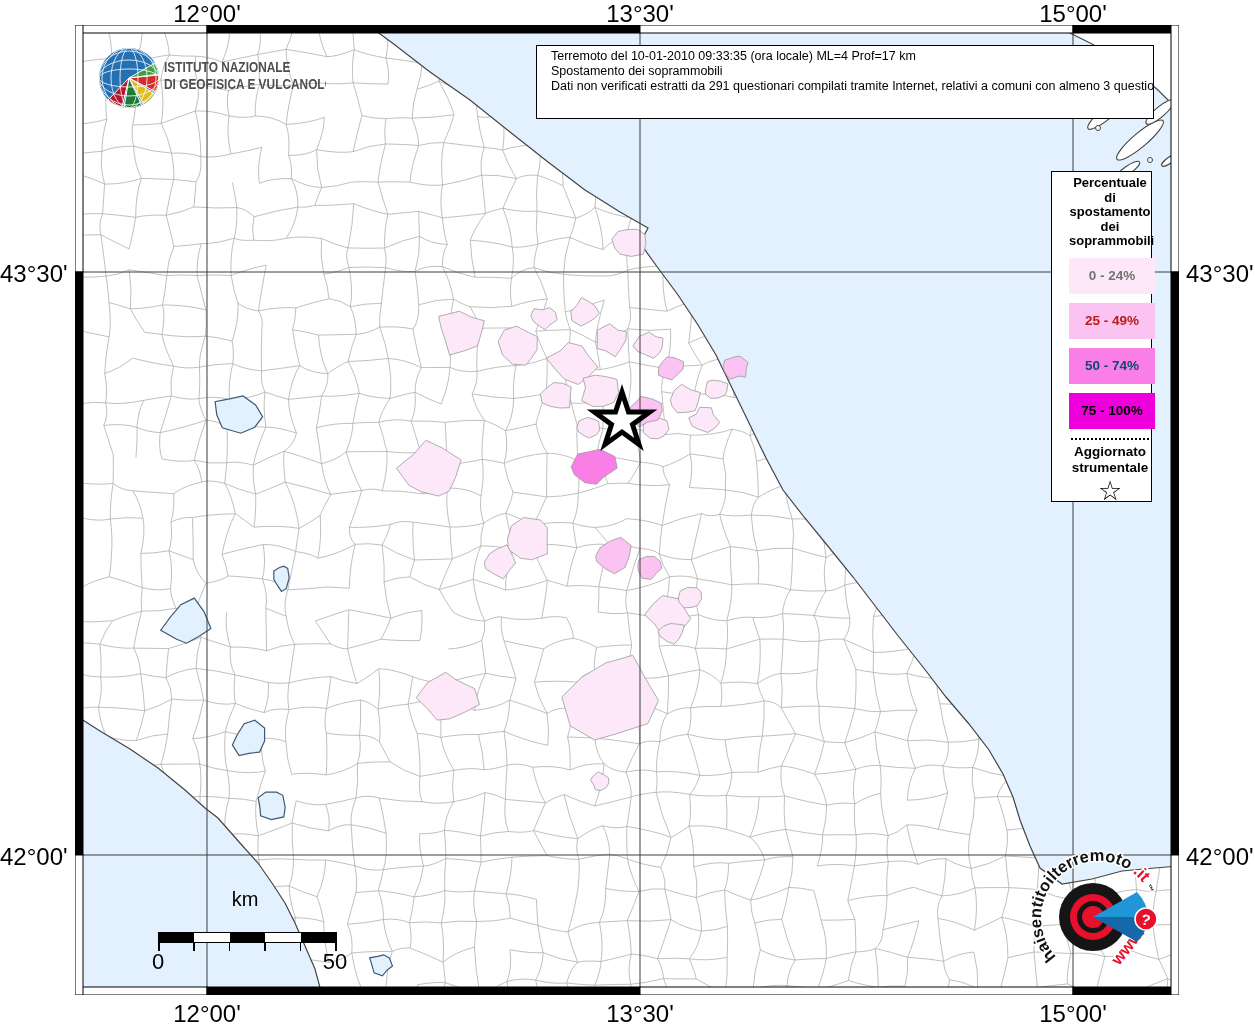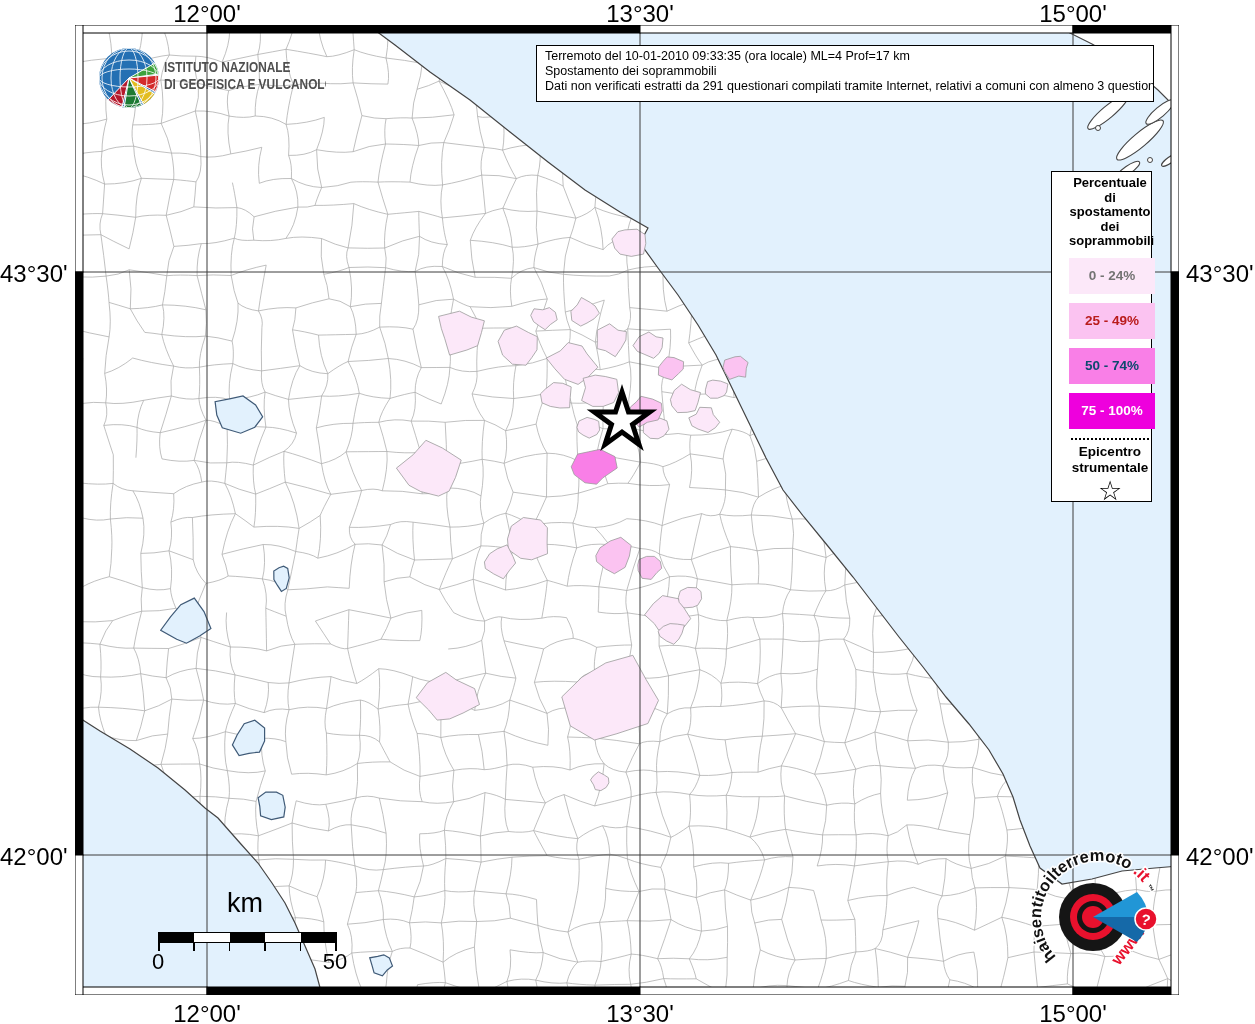--- a/index.html
+++ b/index.html
@@ -4,34 +4,34 @@
 <style>
   html,body{margin:0;padding:0;background:#ffffff;}
   .stage{position:relative;width:1255px;height:1024px;background:#ffffff;overflow:hidden;
          font-family:"Liberation Sans",sans-serif;color:#000;}
   #map-svg{position:absolute;left:75px;top:25px;width:1104px;height:970px;}
   .axis-label{position:absolute;font-size:24px;color:#000;white-space:nowrap;}
   .axis-top{top:0px;transform:translateX(-50%);}
   .axis-bottom{top:1000px;transform:translateX(-50%);}
   .axis-left{left:0;width:66px;text-align:right;}
   .axis-right{left:1186px;text-align:left;}
-  .title-box{position:absolute;left:536px;top:45px;width:618px;height:57px;background:#fff;
-             border:1.5px solid #000;box-sizing:border-box;padding:3px 8px;font-size:12.5px;
+  .title-box{position:absolute;left:536px;top:45px;width:618px;height:74px;background:#fff;
+             border:1.5px solid #000;box-sizing:border-box;padding:3px 14px;font-size:12.5px;
              line-height:15.2px;white-space:nowrap;overflow:hidden;}
   .ingv{position:absolute;left:96px;top:44px;width:230px;height:68px;}
   .legend{position:absolute;left:1051px;top:171px;width:101px;height:331px;background:#fff;
           border:1.5px solid #000;box-sizing:border-box;text-align:center;font-weight:bold;padding-left:17px;}
   .legend-title{font-size:13px;line-height:14.5px;margin-top:4px;}
   .swatch{width:86px;height:36px;margin:9px auto 0;display:flex;align-items:center;
           justify-content:center;font-size:13.5px;font-weight:bold;}
   .legend-divider{border-top:2px dotted #000;margin:9px 2px 4px;}
   .legend-epi{font-size:13.5px;line-height:16px;}
   .legend-star{font-size:27px;line-height:30px;font-weight:normal;}
   .scalebar{position:absolute;left:140px;top:888px;width:210px;height:92px;}
-  .scalebar .kmlabel{position:absolute;left:0;top:0;width:210px;text-align:center;font-size:27px;}
+  .scalebar .kmlabel{position:absolute;left:0;top:0;width:210px;text-align:center;font-size:20px;}
   .scalebar .bar{position:absolute;left:18px;top:44px;width:177px;height:9px;border:1.2px solid #000;
                  display:flex;box-sizing:content-box;}
   .scalebar .bar div{flex:1 1 20%;}
   .scalebar .tick{position:absolute;width:1.5px;height:8px;background:#000;top:55px;}
   .scalebar .num{position:absolute;top:61px;font-size:22px;transform:translateX(-50%);}
   .hsit{position:absolute;left:1013px;top:833px;width:170px;height:170px;}
 </style>
 </head>
 <body>
 <div class="stage">
@@ -170,25 +170,25 @@
     <div>Percentuale</div>
     <div>di</div>
     <div>spostamento</div>
     <div>dei</div>
     <div>soprammobili</div>
   </div>
   <div id="legend-classes">
         <div class="swatch" style="background: rgb(252, 232, 249); color: #737373;">0 - 24%</div>
         <div class="swatch" style="background: rgb(251, 195, 241); color: #b91c1c;">25 - 49%</div>
         <div class="swatch" style="background: rgb(249, 127, 231); color: #0c4a6e; text-align: center;">50 - 74%</div>
-        <div class="swatch" style="background: rgb(238, 0, 221); color: #ffffff;">75 - 100%</div>
+        <div class="swatch" style="background: rgb(238, 0, 221); color: #000000;">75 - 100%</div>
       </div>
   <div class="legend-divider"></div>
   <div class="legend-epi">
-    <div>Epicentro</div>
+    <div>Aggiornato</div>
     <div>strumentale</div>
   </div>
   <div class="legend-star">☆</div>
 </div>
 
 <div class="scalebar">
   <div class="kmlabel">km</div>
   <div class="bar" id="scalebar-segments">
         <div style="background: rgb(0, 0, 0);"></div>
         <div style="background: rgb(255, 255, 255);"></div>

